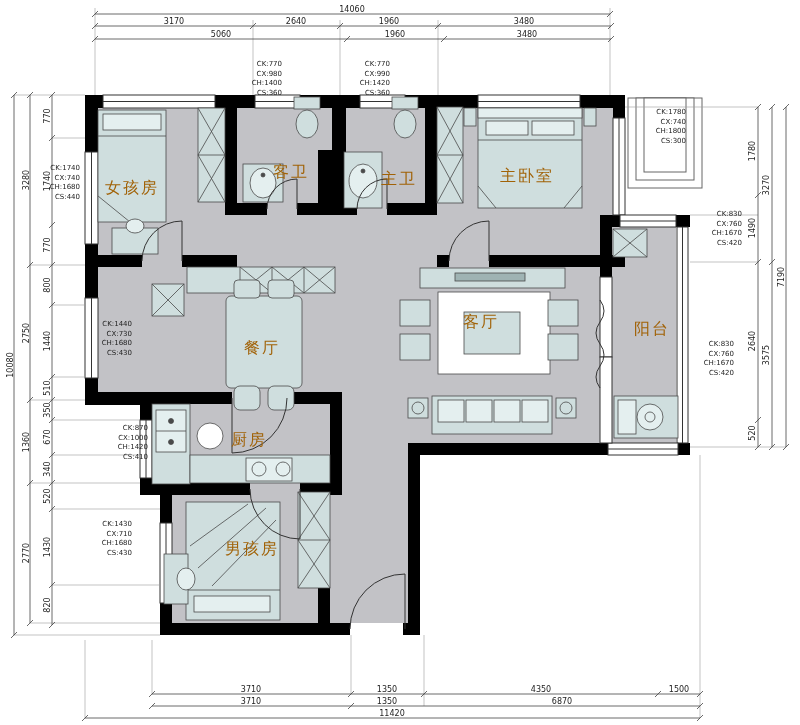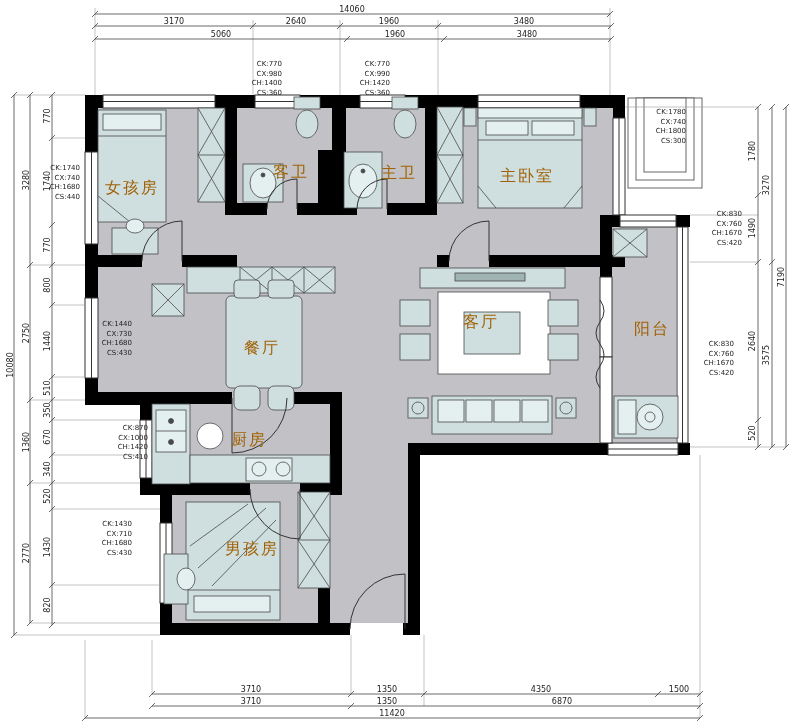--- a/index.html
+++ b/index.html
@@ -253,21 +253,21 @@
     <path d="M449,261 A40,40 0 0 1 489,221 M489,221 L489,261"></path>
     <path d="M287,398 A55,55 0 0 1 232,453 M232,398 L232,453"></path>
     <path d="M250,489 A50,50 0 0 0 300,539 M300,489 L300,539"></path>
     <path d="M350,629 A55,55 0 0 1 405,574 M405,574 L405,629"></path>
     <path d="M600,300 q8,11 0,22 q-8,11 0,22 q8,11 0,22 q-8,11 0,22"></path>
   </g>
 </svg>
 
 <div class="room" style="left:132px;top:188px">女孩房</div>
 <div class="room" style="left:291px;top:172px">客卫</div>
-<div class="room" style="left:399px;top:173px">主卫</div>
+<div class="room" style="left:399px;top:179px">主卫</div>
 <div class="room" style="left:527px;top:176px">主卧室</div>
 <div class="room" style="left:262px;top:348px">餐厅</div>
 <div class="room" style="left:481px;top:322px">客厅</div>
 <div class="room" style="left:652px;top:329px">阳台</div>
 <div class="room" style="left:249px;top:440px">厨房</div>
 <div class="room" style="left:252px;top:549px">男孩房</div>
 
 <div class="spec" style="left:234px;top:60px">
   <div>CK:770</div>
       <div>CX:980</div>

